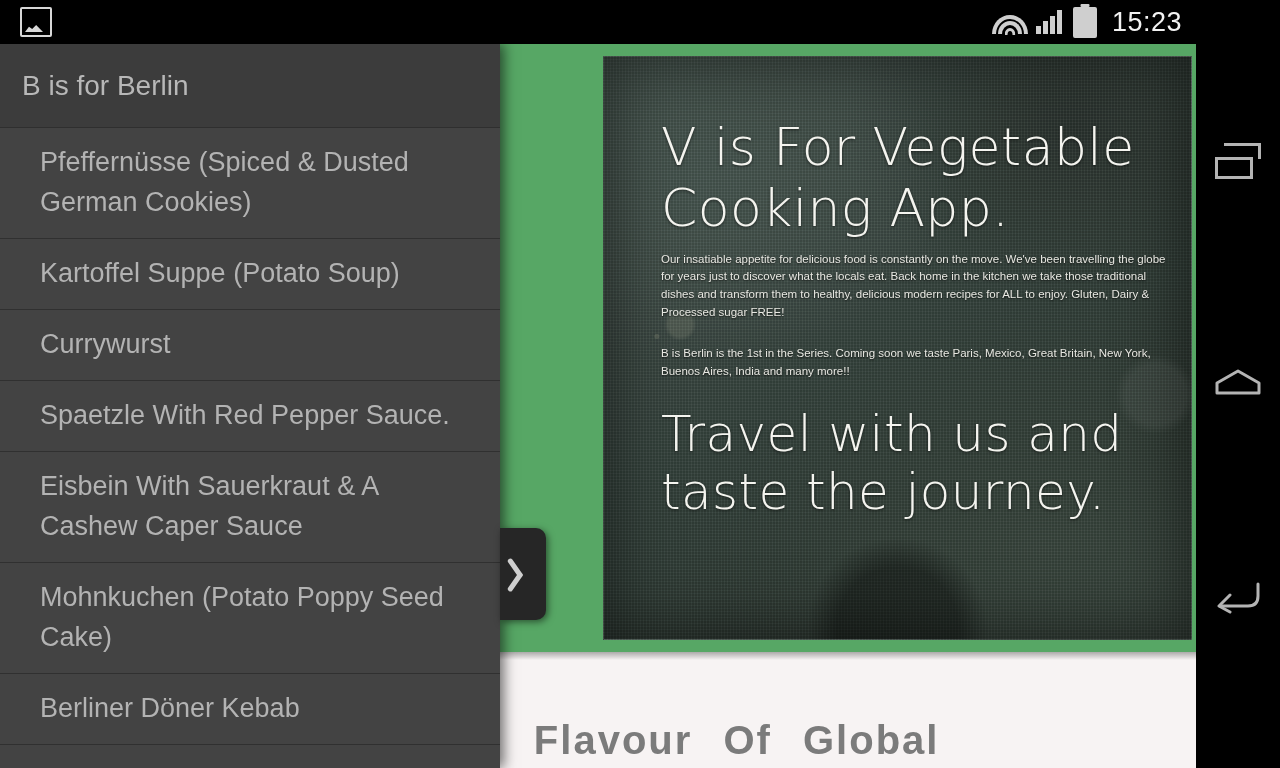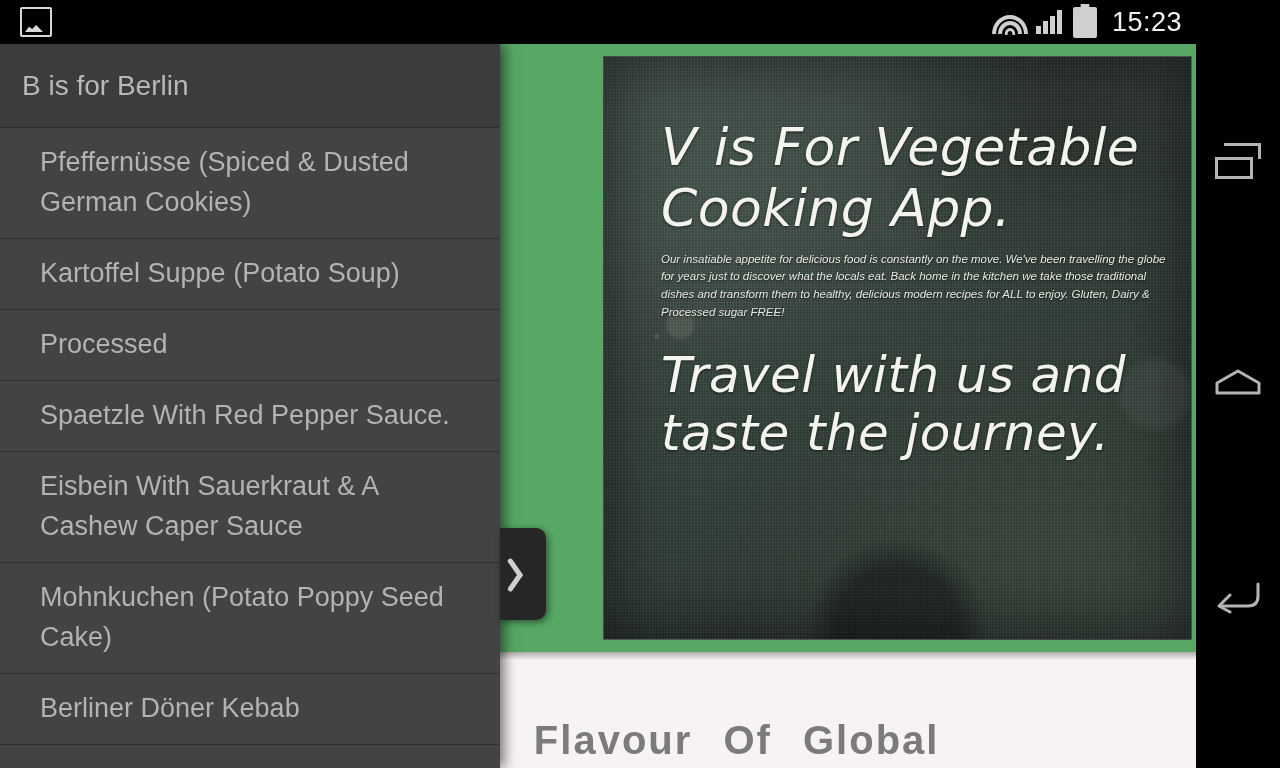--- a/index.html
+++ b/index.html
@@ -51,21 +51,20 @@
 
   
   .app{
     position:absolute;left:0;top:44px;width:1196px;height:724px;
     background:#f6f2f2;overflow:hidden;
   }
   .hero{
     position:absolute;left:0;top:0;width:1256px;height:608px;
     background:#57a765;
     overflow:hidden;
-    font-style:italic;
   }
   .hero-arcs{position:absolute;left:-120px;top:150px;width:700px;height:420px;}
   .hero-arcs .arc1{
     position:absolute;left:0;top:60px;width:560px;height:300px;
     border:7px solid #ffffff;border-radius:50%;
     border-right-color:transparent;border-top-color:#fff;border-bottom-color:#fff;
     transform:rotate(-8deg);
   }
   .hero-arcs .arc2{
     position:absolute;left:-180px;top:20px;width:480px;height:400px;
@@ -208,38 +207,39 @@
         <div class="arc1"></div>
         <div class="arc2"></div>
       </div>
 
       <div class="hero-img">
         <div class="grain"></div>
         <div class="hero-text">
           <div class="hero-h1">V is For Vegetable
 Cooking App.</div>
           <div class="hero-p">Our insatiable appetite for delicious food is constantly on the move. We've been travelling the globe for years just to discover what the locals eat.  Back home in the kitchen we take those traditional dishes and transform them to healthy, delicious modern recipes for ALL to enjoy. Gluten, Dairy &amp; Processed sugar FREE!</div>
+          <div class="hero-p">B is Berlin is the 1st in the Series.  Coming soon we taste Paris, Mexico, Great Britain, New York, Buenos Aires, India and many more!!</div>
           <div class="hero-h2">Travel with us and
 taste the journey.</div>
         </div>
       </div>
     </div>
 
     <div class="tagline-wrap">
       <div class="tagline">Taking The Flavour Of Global</div>
     </div>
 
   </div>
 
   <div class="drawer">
     <div class="drawer-title">B is for Berlin</div>
     <ul class="drawer-list">
       <li class="drawer-item">Pfeffernüsse (Spiced &amp; Dusted German Cookies)</li>
       <li class="drawer-item">Kartoffel Suppe (Potato Soup)</li>
-      <li class="drawer-item">Processed</li>
+      <li class="drawer-item">Currywurst</li>
       <li class="drawer-item">Spaetzle With Red Pepper Sauce.</li>
       <li class="drawer-item">Eisbein With Sauerkraut &amp; A Cashew Caper Sauce</li>
       <li class="drawer-item">Mohnkuchen (Potato Poppy Seed Cake)</li>
       <li class="drawer-item">Berliner Döner Kebab</li>
       <li class="drawer-item">Rote Grütze With Thick</li>
     </ul>
   </div>
 
   <div class="drawer-handle">
     <span class="chev"></span>

